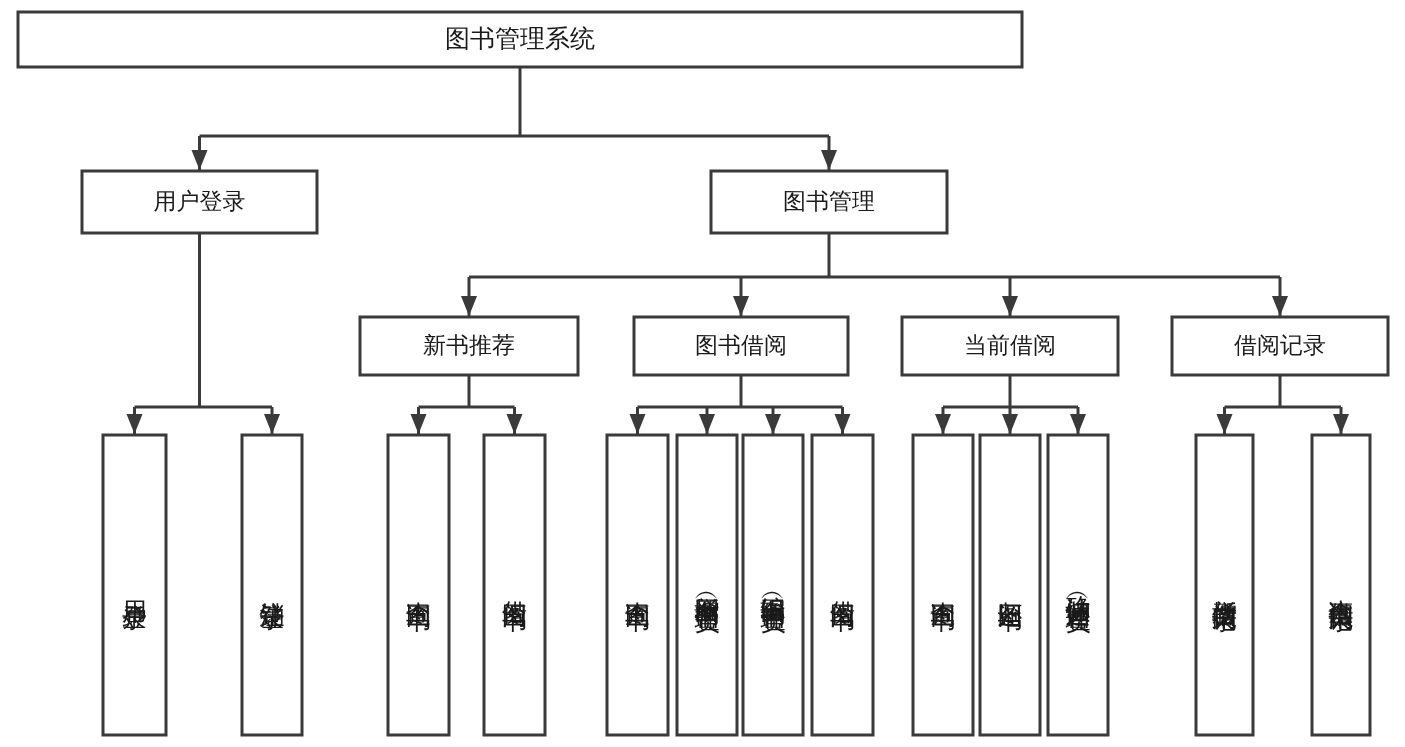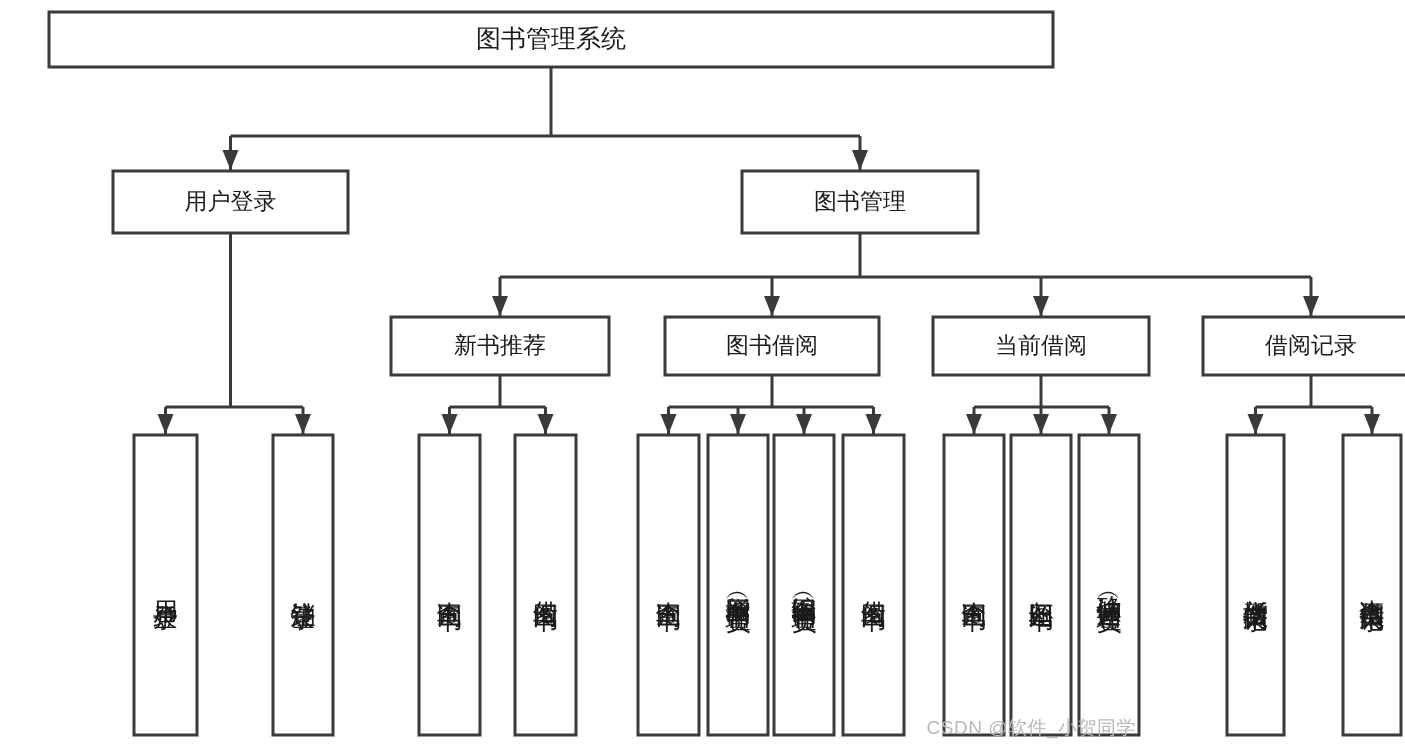--- a/index.html
+++ b/index.html
@@ -11,21 +11,20 @@
     width: 1405px;
     height: 747px;
     font-family: "Liberation Sans", "DejaVu Sans", sans-serif;
     overflow: hidden;
     position: relative;
   }
   #diagram-root {
     position: relative;
     width: 1113px;
     height: 747px;
-    margin-left: 31px;
   }
   svg.diagram-canvas {
     position: absolute;
     left: 0;
     top: 0;
     width: 1405px;
     height: 747px;
   }
   .node-box {
     fill: #ffffff;
@@ -213,14 +212,13 @@
         <span class="leaf-label">确认归还（管理员）</span>
       </div>
       <div class="leaf-label-wrap" style="left: 1196px; top: 435px; width: 57px; height: 300px;">
         <span class="leaf-label">新增借阅记录</span>
       </div>
       <div class="leaf-label-wrap" style="left: 1312px; top: 435px; width: 58px; height: 300px;">
         <span class="leaf-label">查询借阅记录</span>
       </div>
     </div>
 
-  <div class="watermark">CSDN @软件_小贺同学</div>
 </div>
 
 </body></html>

